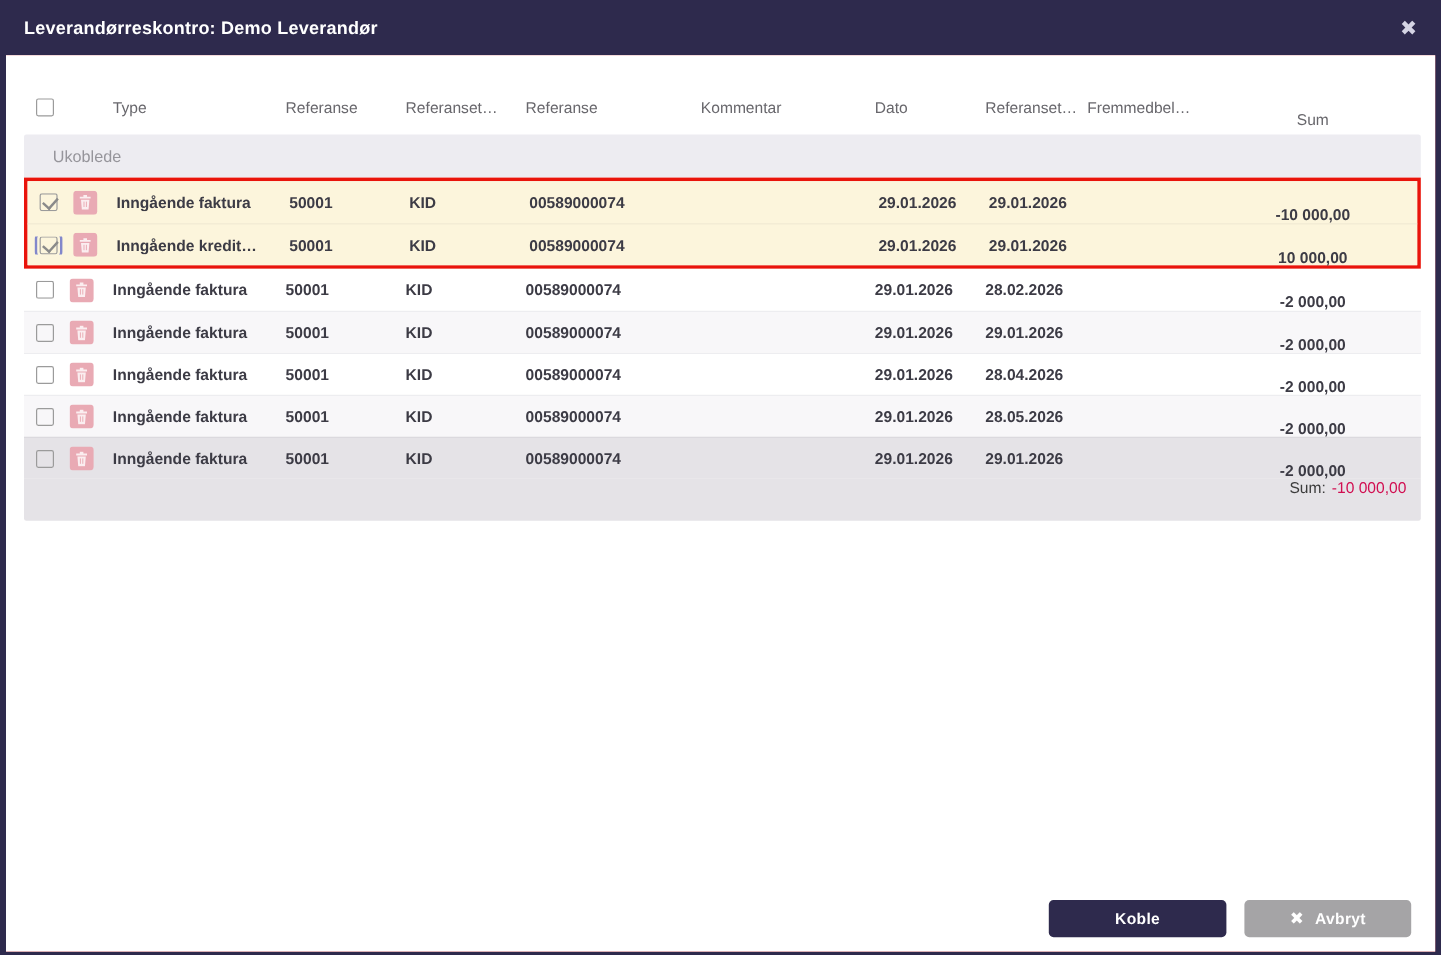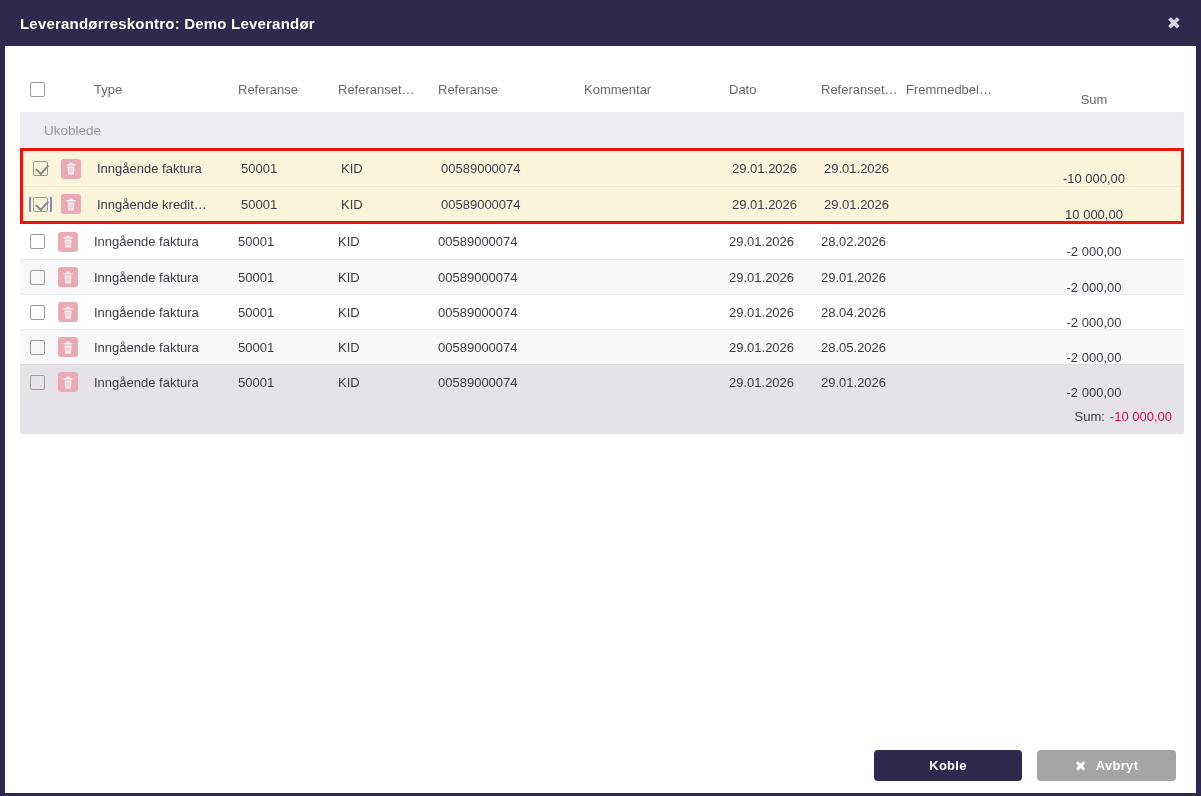--- a/index.html
+++ b/index.html
@@ -27,32 +27,32 @@
 
   .thead { height:46px; }
   .thead .cell { color:#68676c; font-size:13px; }
   .c-check { padding-left:10px; display:flex; align-items:center; }
   .c-sum { text-align:center; padding-right:12px;margin-top:20px; }
 
   .groupbar { height:36px; background:var(--group_bar_bg,#edecf1);
     display:flex; align-items:center; padding-left:24px;
     color:#96959b; font-size:13.5px; border-radius:2px 2px 0 0; }
 
-  .trow { height:35px; font-size:13px; color:#3c3b45; background:#fff; cursor:default; }
+  .trow { height:35px; font-size:13px; color:#3c3b45; background:#fff; cursor:default;font-weight:bold; }
   .trow .cell { overflow:hidden; white-space:nowrap; text-overflow:ellipsis; }
   .trow + .trow { border-top:1px solid #ededf0; }
   .trow.tint { background:#f8f7f9; }
   .trow.grayfoot { background:var(--footer_gray_bg,#e5e3e7); border-top:1px solid #dbd9de; }
 
   .selected-block { border:3px solid var(--selection_border,#e9140b); }
   .selected-block .trow { background:var(--selected_row_bg,#fcf5dc); }
   .selected-block .trow + .trow { border-top:1px solid #f1e9d2; }
 
   .sumrow { height:35px; background:var(--footer_gray_bg,#e5e3e7);
-    display:flex; align-items:center; justify-content:flex-end;
+    display:flex; align-items:flex-start; justify-content:flex-end;
     padding-right:12px; font-size:13px; border-radius:0 0 2px 2px; }
   .sumrow .sum-label { color:#3c3c3c; }
   .sumrow .sum-value { color:var(--sum_negative,#d10e51); margin-left:5px; }
 
   .checkbox { width:15px; height:15px; border:1px solid #9b9b9b; border-radius:2px;
     background:transparent; position:relative; cursor:pointer; flex:0 0 auto; }
   .checkbox.checked::after { content:""; position:absolute; left:2px; top:2px;
     width:10px; height:6px; border-left:2px solid #8a8a8a; border-bottom:2px solid #8a8a8a;
     transform:rotate(-48deg); }
   .checkbox.focused { outline:2px solid #8287cb; outline-offset:2px; }

